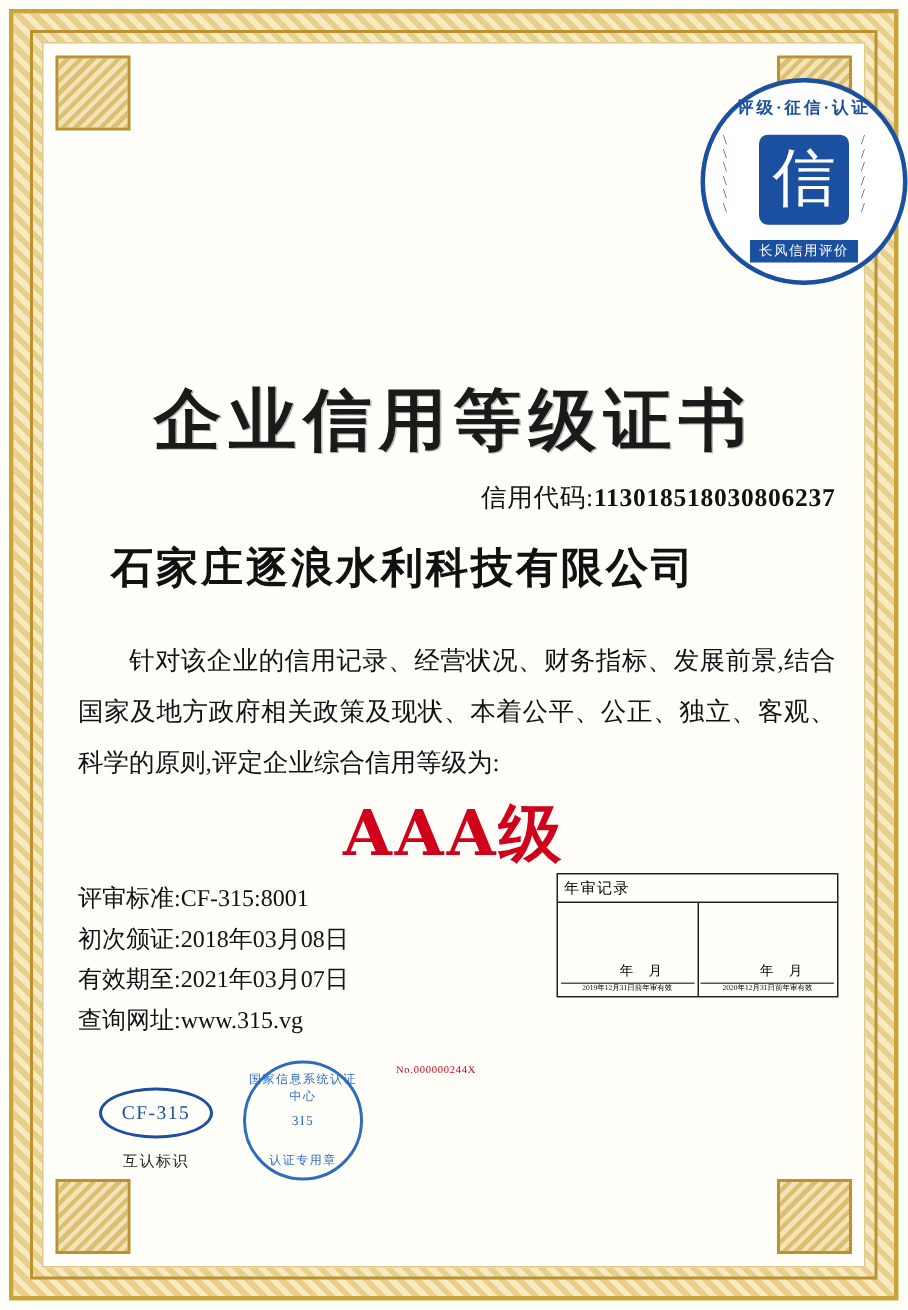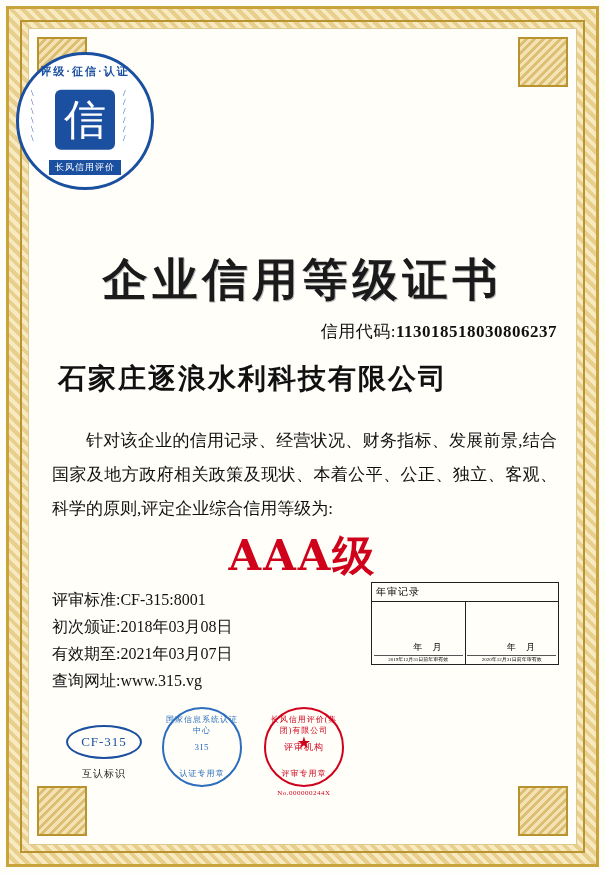--- a/index.html
+++ b/index.html
@@ -53,21 +53,21 @@
   .corner.tr { right: 8px; top: 8px; }
   .corner.bl { left: 8px; bottom: 8px; }
   .corner.br { right: 8px; bottom: 8px; }
 
   
   .logo-wrap {
     position: absolute;
     top: 52px;
     left: 16px; right: 0;
     display: flex;
-    justify-content: flex-start;
+    justify-content: flex-end;
   }
   .logo {
     position: relative;
     width: 138px;
     height: 138px;
     border-radius: 50%;
     border: 3px solid #1b4fa0;
     background: #ffffff;
     box-sizing: border-box;
   }
@@ -140,21 +140,21 @@
     right: 48px;
     font-size: 17px;
     color: #111;
     letter-spacing: 0.5px;
   }
   .credit-code b { font-family: "Liberation Serif", serif; }
 
   .company-name {
     position: absolute;
     top: 360px;
-    left: 58px;
+    left: 74px;
     font-size: 28px;
     font-weight: bold;
     letter-spacing: 2px;
     color: #111;
   }
 
   .body-text {
     position: absolute;
     top: 424px;
     left: 52px;
@@ -411,23 +411,17 @@
 
     <div class="seal seal-blue">
       <div class="round-seal">
         <div class="ring-top-text">国家信息系统认证中心</div>
         <div class="ring-mid-text">3I5</div>
         <div class="ring-bottom-text">认证专用章</div>
       </div>
     </div>
 
     <div class="seal seal-red">
-      <div class="round-seal">
-        <div class="ring-top-text">长风信用评价(集团)有限公司</div>
-        <div class="star">★</div>
-        <div class="ring-mid-text">评审机构</div>
-        <div class="ring-bottom-text">评审专用章</div>
-      </div>
       <div class="seal-serial">No.000000244X</div>
     </div>
 
   </div>
 </div>
 
 </body></html>

